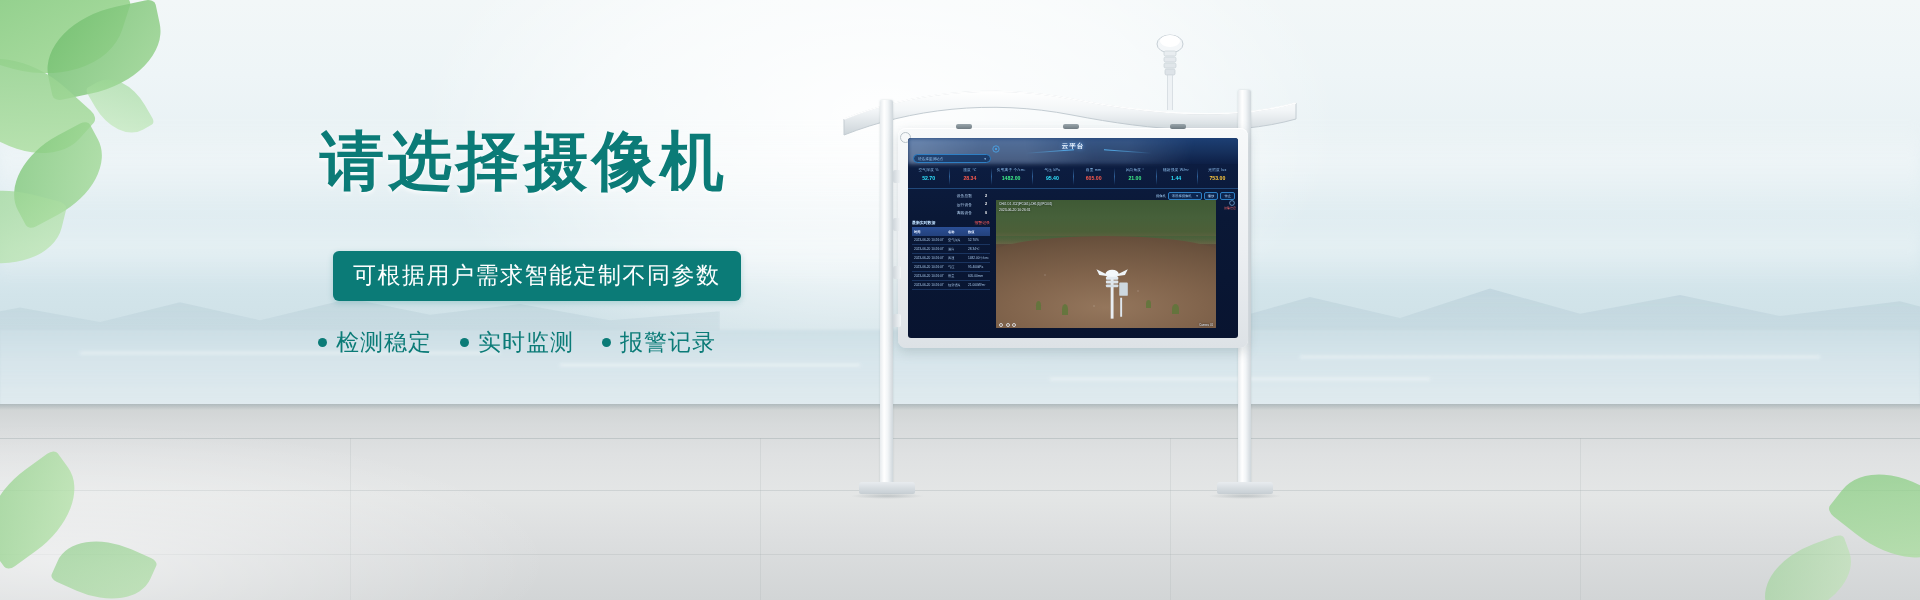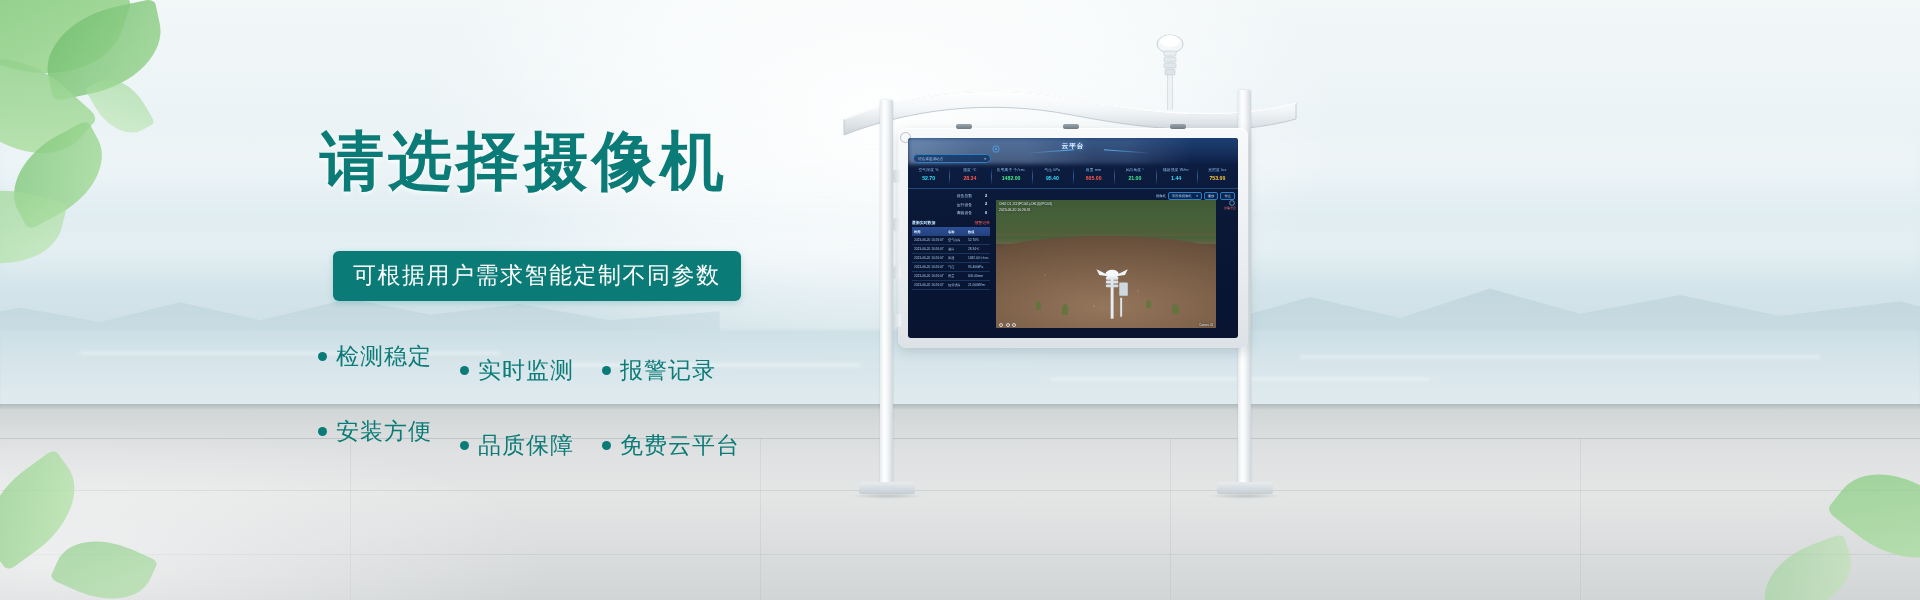--- a/index.html
+++ b/index.html
@@ -97,21 +97,21 @@
     border-radius:6px; padding:9px 20px 10px;
     font-size:23px; letter-spacing:1.5px; white-space:nowrap;
     box-shadow:0 2px 6px rgba(11,123,119,.22);
   }
   .feature-rows { position:absolute; left:318px; top:327px; }
   .feature-row { display:flex; align-items:center; margin-bottom:16px; }
   .feature-item {
     display:flex; align-items:center; white-space:nowrap;
     color:#0b7b77; font-size:23px; letter-spacing:1px;
   }
-  .feature-item + .feature-item { margin-left:28px;margin-top:28px; }
+  .feature-item + .feature-item { margin-left:28px; }
   .dot {
     width:9px; height:9px; border-radius:50%;
     background:#0b7b77; margin-right:9px; flex:0 0 auto;
   }
 
   
   .kiosk { position:absolute; left:840px; top:30px; width:480px; height:480px; }
 
   
   .roof {
@@ -362,34 +362,20 @@
         </div>
         <div class="feature-item">
           <span class="dot"></span>
           <span>实时监测</span>
         </div>
         <div class="feature-item">
           <span class="dot"></span>
           <span>报警记录</span>
         </div>
       </div>
-      <div class="feature-row">
-        <div class="feature-item">
-          <span class="dot"></span>
-          <span>安装方便</span>
-        </div>
-        <div class="feature-item">
-          <span class="dot"></span>
-          <span>品质保障</span>
-        </div>
-        <div class="feature-item">
-          <span class="dot"></span>
-          <span>免费云平台</span>
-        </div>
-      </div>
     </div>
   </div>
 
   <div class="kiosk">
 
     <div class="mast">
       <svg width="60" height="80" viewBox="0 0 60 80">
         <ellipse cx="30" cy="14" rx="13" ry="9" fill="#f4f7f9" stroke="#c6cfd5" stroke-width="1"></ellipse>
         <ellipse cx="30" cy="11" rx="10" ry="6" fill="#ffffff"></ellipse>
         <rect x="24" y="21" width="12" height="5" rx="1.5" fill="#e8edf0" stroke="#c9d2d7" stroke-width=".7"></rect>

